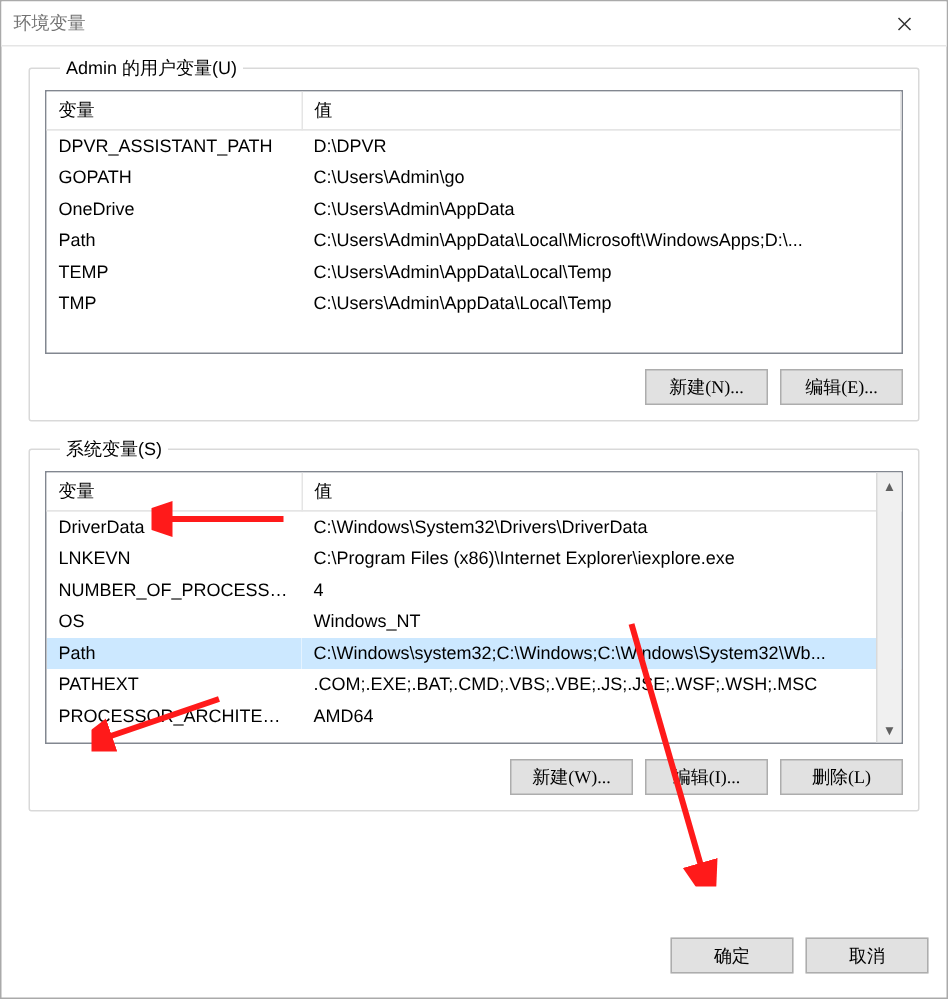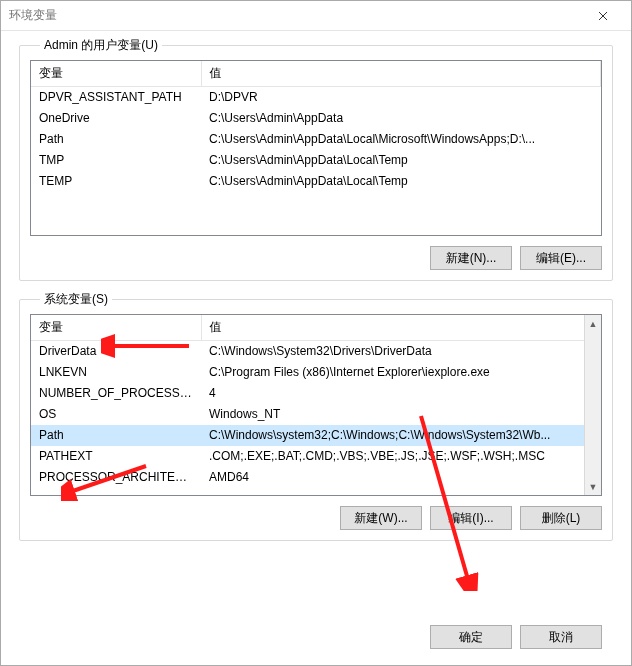--- a/index.html
+++ b/index.html
@@ -95,29 +95,29 @@
     justify-content: flex-end;
     gap: 8px;
     margin-top: 10px;
   }
   .btn {
     min-width: 82px;
     height: 24px;
     border: 1px solid #adadad;
     background: #e1e1e1;
     cursor: pointer;
-    font-family: Liberation Sans, sans-serif;
+    font-family: Liberation Serif, serif;
     font-size: 12px;
     padding: 0 10px;
   }
   .dialog-buttons {
     display: flex;
     justify-content: flex-end;
     gap: 8px;
-    padding: 10px 29px 16px 18px;
+    padding: 10px 12px 16px 18px;
   }
   .scrollbar-fake {
     position: absolute;
     right: 0; top: 0; bottom: 0;
     width: 17px;
     background: #f0f0f0;
     border-left: 1px solid #d9d9d9;
     display: flex;
     flex-direction: column;
     align-items: center;
@@ -166,33 +166,37 @@
               <th>变量</th>
               <th>值</th>
             </tr>
           </thead>
           <tbody id="user-tbody">
               <tr>
                 <td>DPVR_ASSISTANT_PATH</td>
                 <td>D:\DPVR</td>
               </tr>
               <tr>
+                <td>GOPATH</td>
+                <td>C:\Users\Admin\go</td>
+              </tr>
+              <tr>
                 <td>OneDrive</td>
                 <td>C:\Users\Admin\AppData</td>
               </tr>
               <tr>
                 <td>Path</td>
                 <td>C:\Users\Admin\AppData\Local\Microsoft\WindowsApps;D:\...</td>
               </tr>
               <tr>
+                <td>TEMP</td>
+                <td>C:\Users\Admin\AppData\Local\Temp</td>
+              </tr>
+              <tr>
                 <td>TMP</td>
-                <td>C:\Users\Admin\AppData\Local\Temp</td>
-              </tr>
-              <tr>
-                <td>TEMP</td>
                 <td>C:\Users\Admin\AppData\Local\Temp</td>
               </tr>
             </tbody>
         </table>
       </div>
 
       <div class="btnrow">
         <button class="btn">新建(N)...</button>
         <button class="btn">编辑(E)...</button>
       </div>

